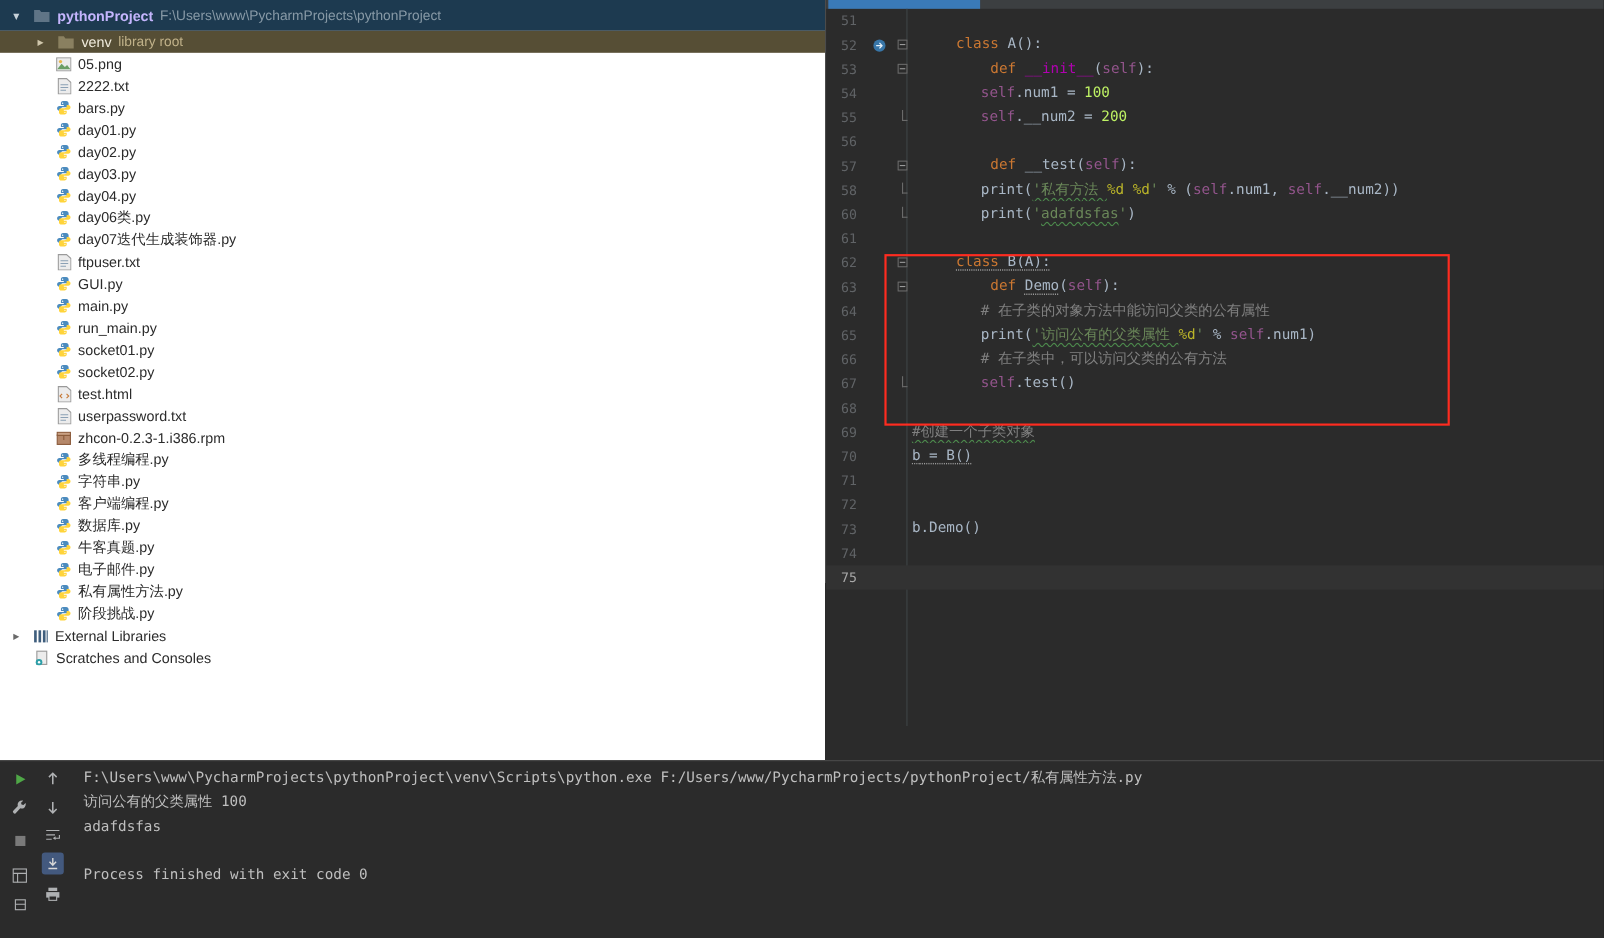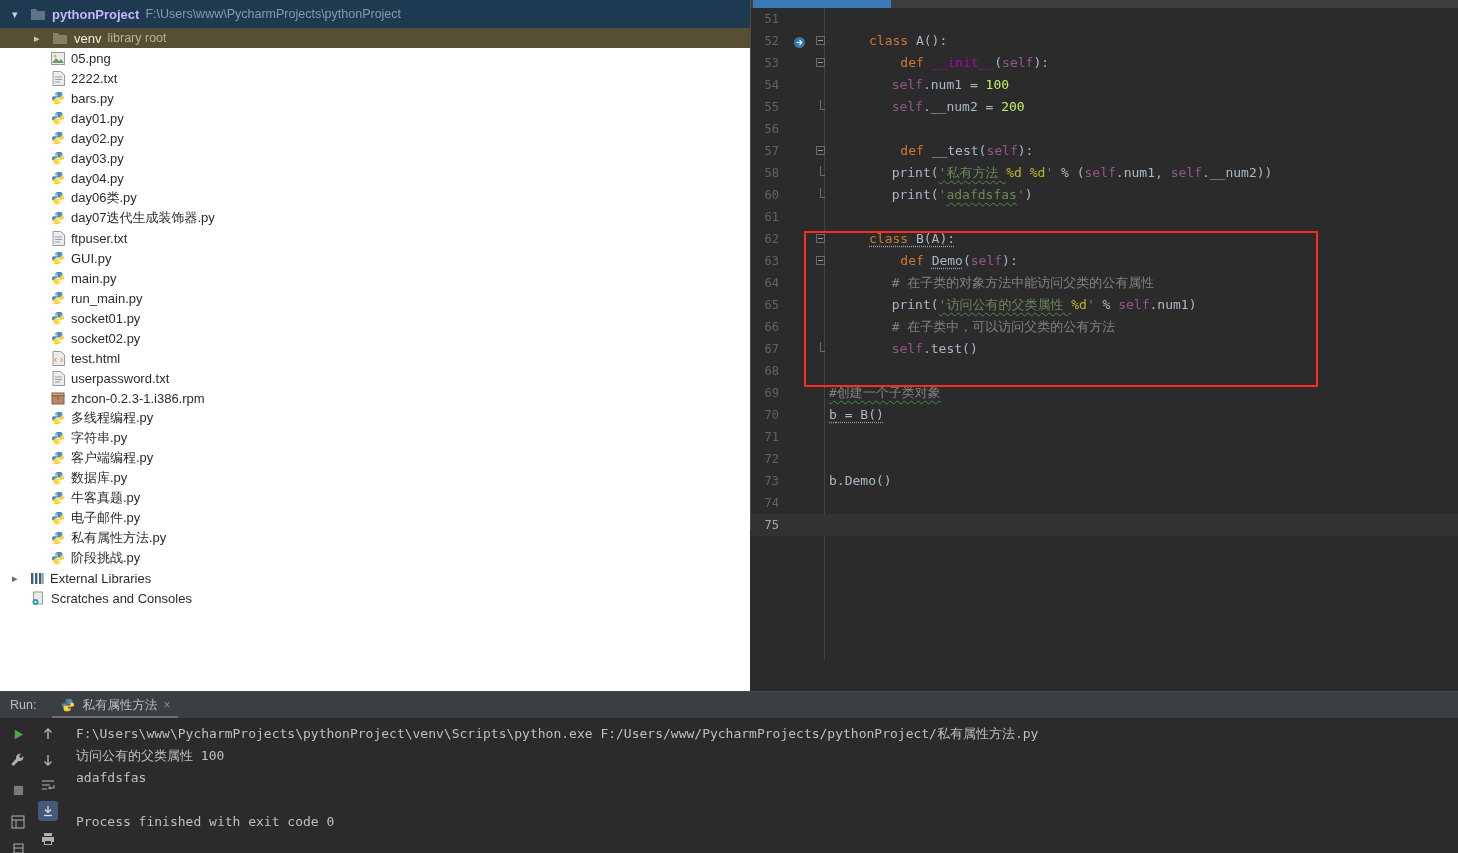--- a/index.html
+++ b/index.html
@@ -394,33 +394,20 @@
         <div class="code-line"><span class="gutter"><span class="lnum">71</span></span><span class="code"></span></div>
         <div class="code-line"><span class="gutter"><span class="lnum">72</span></span><span class="code"></span></div>
         <div class="code-line"><span class="gutter"><span class="lnum">73</span></span><span class="code"><span class="tk-p">b.Demo()</span></span></div>
         <div class="code-line"><span class="gutter"><span class="lnum">74</span></span><span class="code"></span></div>
         <div class="code-line current"><span class="gutter"><span class="lnum">75</span></span><span class="code"></span></div>
       </div>
     <div class="annotation-box"></div>
   </div>
 
   <div class="run-panel">
-    <div class="run-header">
-      <span class="run-label">Run:</span>
-      <div class="run-tab">
-        <span class="ficon">
-          <svg width="14" height="14" viewBox="0 0 16 16">
-              <path fill="#4B8BBE" d="M8 1C5.2 1 5 2.4 5 3.4V5h3v1H3.5C2 6 1 7 1 8.5 1 10 2 11 3.5 11H5V9.5C5 8.1 6.1 7.5 7.5 7.5H11c1.1 0 2-.9 2-2V3.4C13 2 12 1 10.5 1H8zM6.8 2.6a.7.7 0 1 1 0 1.4.7.7 0 0 1 0-1.4z"></path>
-              <path fill="#FFD43B" d="M8 15c2.8 0 3-1.4 3-2.4V11H8v-1h4.5C14 10 15 9 15 7.5 15 6 14 5 12.5 5H11v1.5C11 7.9 9.9 8.5 8.5 8.5H5c-1.1 0-2 .9-2 2v2.1C3 14 4 15 5.5 15H8zm1.2-1.6a.7.7 0 1 1 0-1.4.7.7 0 0 1 0 1.4z"></path>
-            </svg>
-        </span>
-        <span class="run-tab-label">私有属性方法</span>
-        <span class="run-tab-close">×</span>
-      </div>
-    </div>
     <div class="run-body">
       <div class="run-toolbar">
         <div class="tbtn" style="left:8px;top:6px">
           <svg width="13" height="13" viewBox="0 0 14 14">
               <polygon points="3,2 12,7 3,12" fill="#4FA747"></polygon>
             </svg>
         </div>
         <div class="tbtn" style="left:38px;top:6px">
           <svg width="12" height="14" viewBox="0 0 12 14">
               <path d="M6 2v10M2.5 5.5 6 2l3.5 3.5" stroke="#afb1b3" fill="none" stroke-width="1.4"></path>

